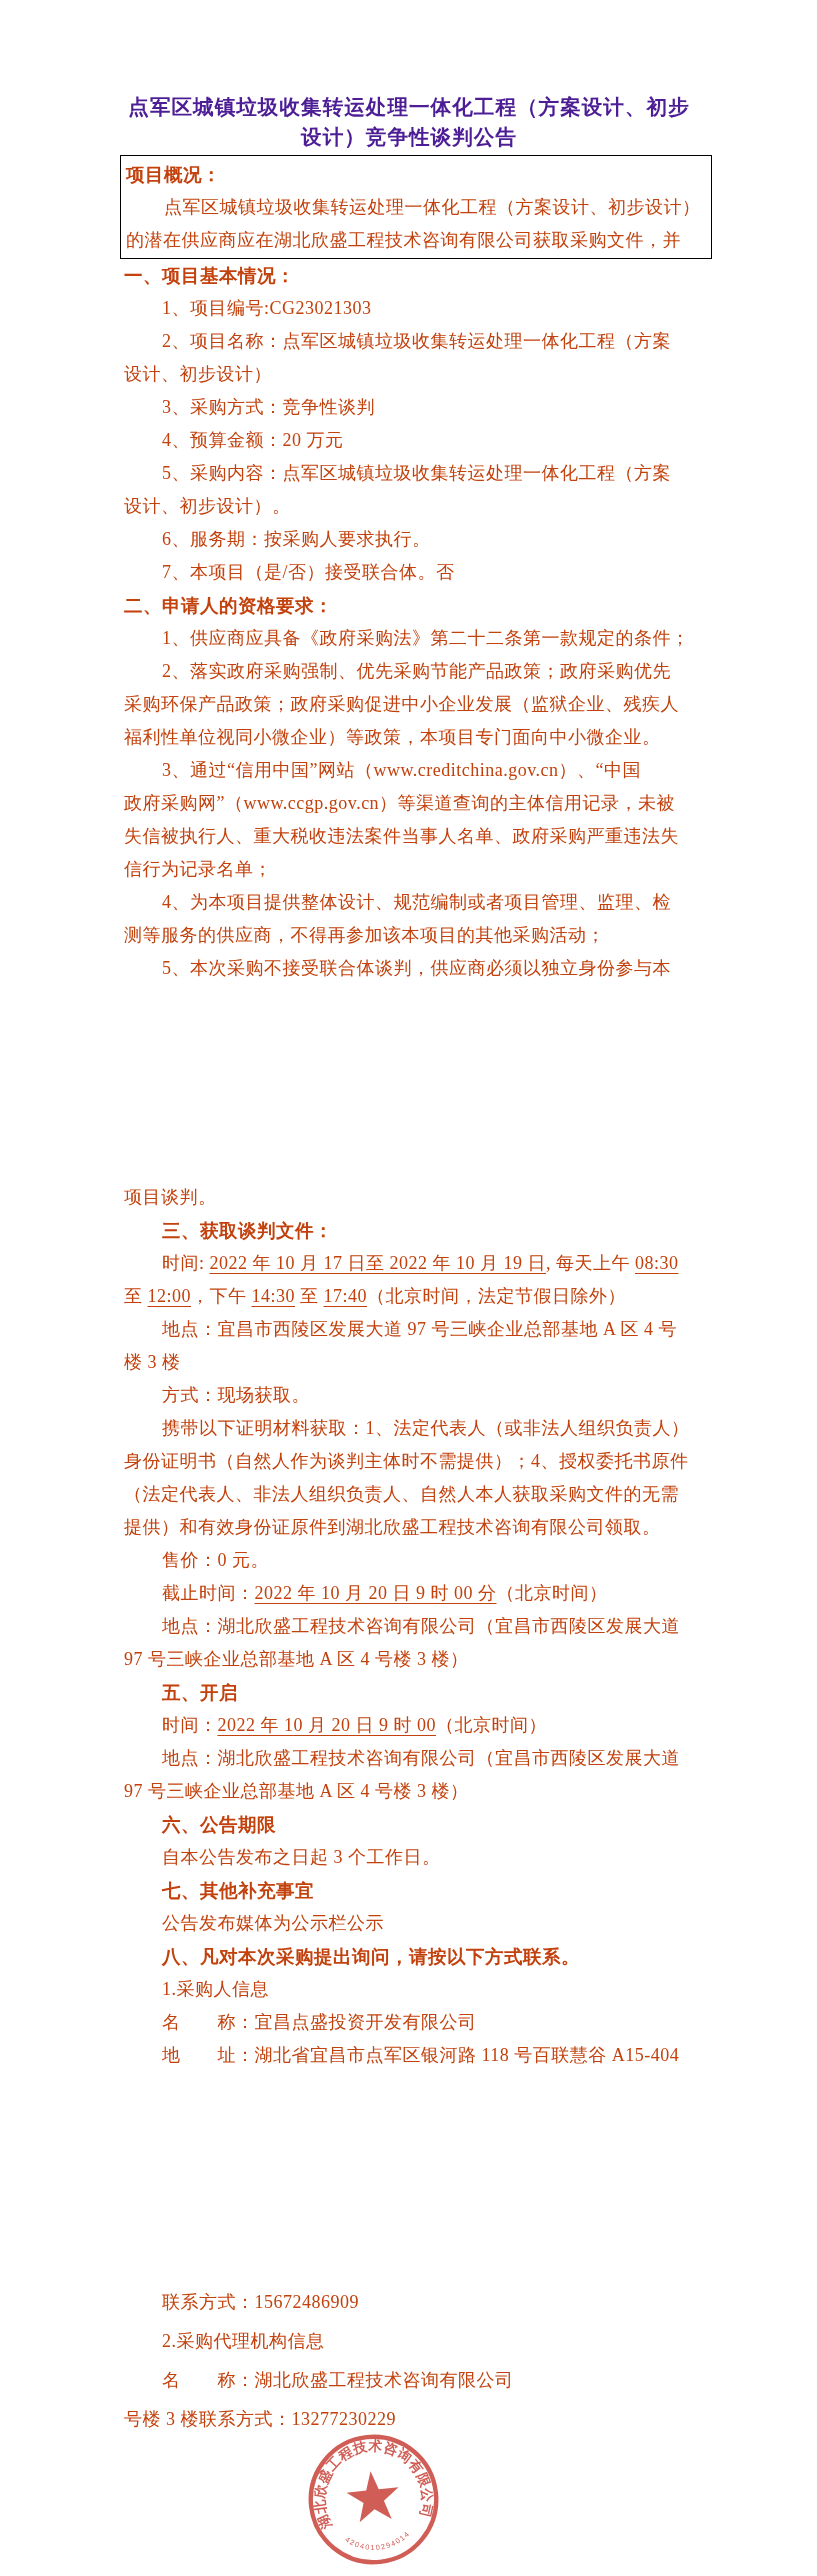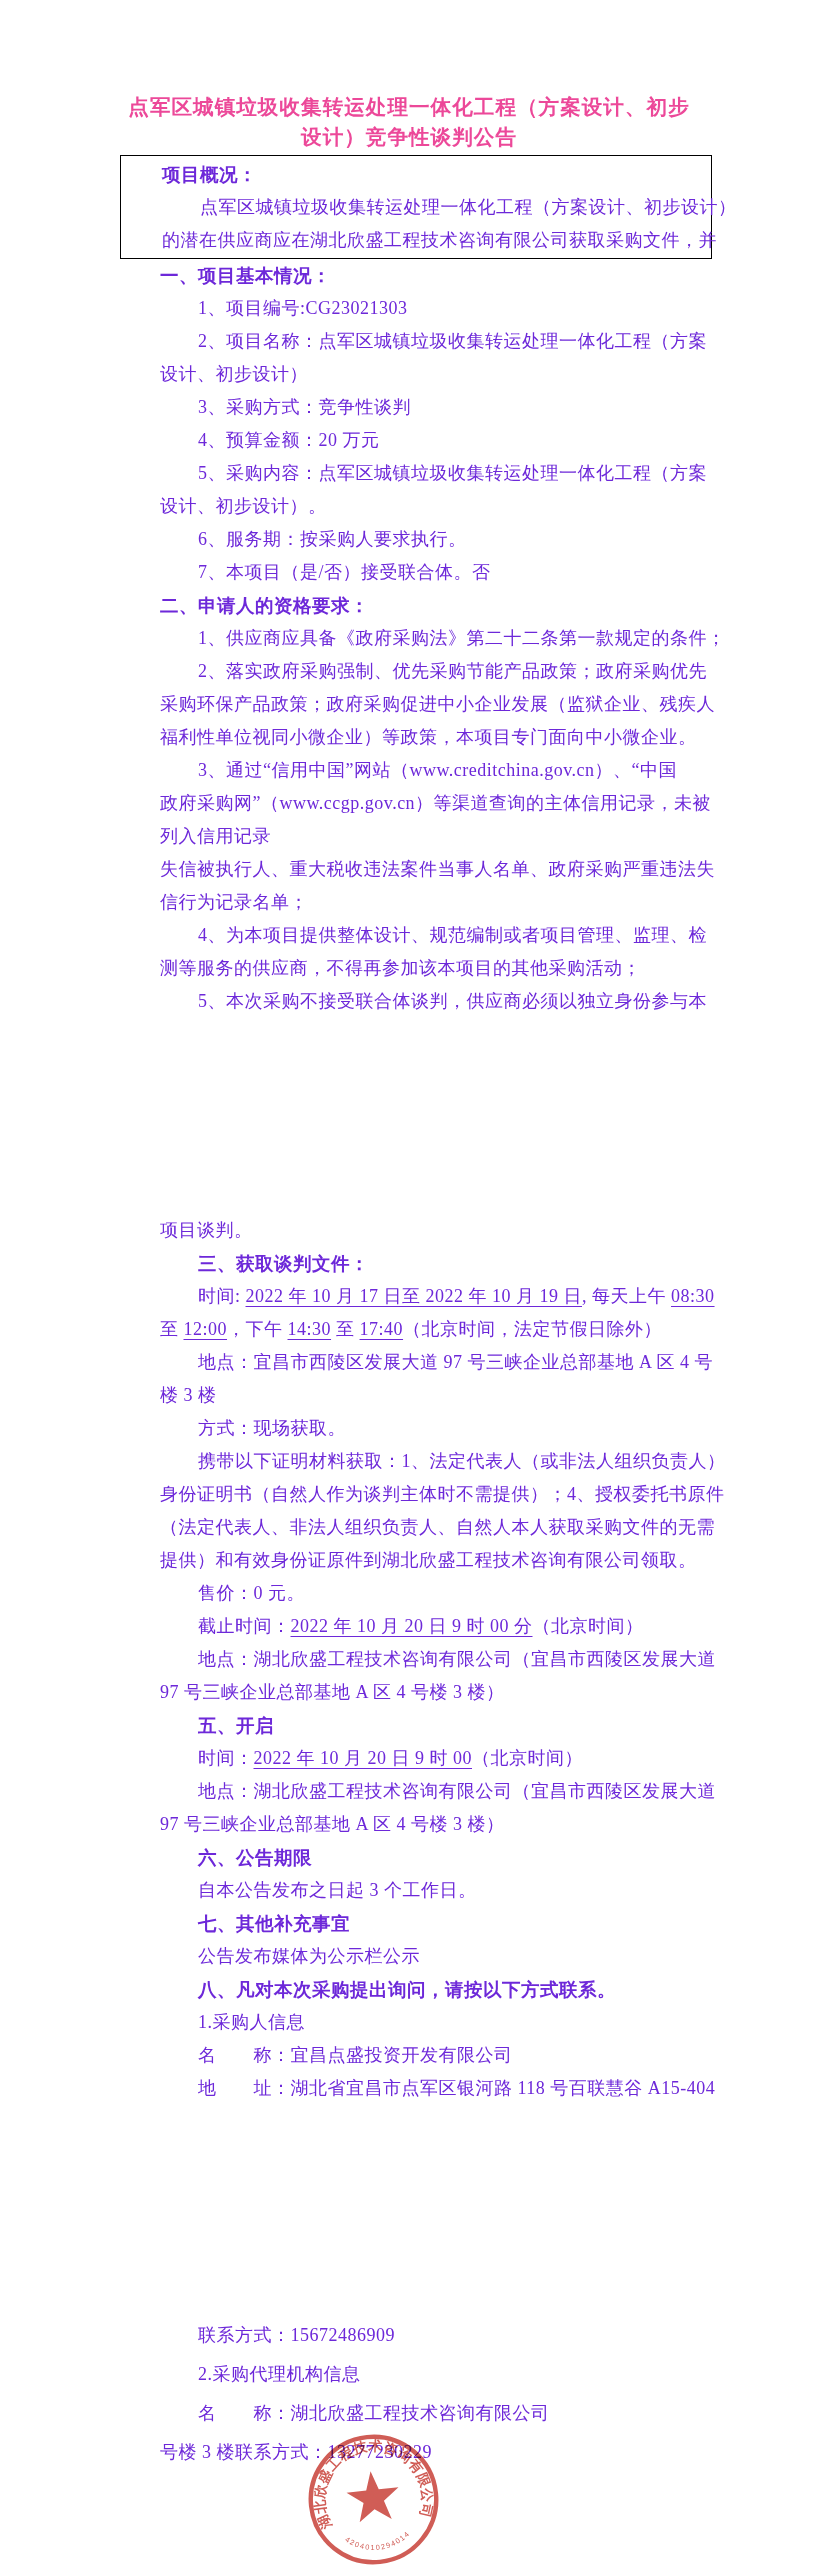--- a/index.html
+++ b/index.html
@@ -1,23 +1,23 @@
 <!DOCTYPE html>
 <html style="font-size:8.2px"><head>
 <meta charset="utf-8">
 <style>
   html,body{margin:0;padding:0;background:#fff;}
   .page{position:relative;width:818px;height:3470px;background:#ffffff;color:#000;overflow:hidden;}
   .title{padding-top:92px;text-align:center;font-family:"Liberation Sans","DejaVu Sans",sans-serif;
-         font-weight:bold;font-size:20.6px;line-height:30px;letter-spacing:1px;color:#ec4899;}
+         font-weight:bold;font-size:20.6px;line-height:30px;letter-spacing:1px;color:#4c1d95;}
   .col{margin-left:124px;width:588px;}
   .obox{box-sizing:border-box;border:1.5px solid #000;margin-top:3.1px;margin-left:-4.1px;width:592px;
         padding:2.1px 5.2px 1px 5.2px;}
   .line{font-family:"Liberation Serif","DejaVu Serif",serif;font-size:18px;line-height:33px;
-        letter-spacing:0.5px;white-space:pre;color:#6d28d9;margin-left:36px;}
+        letter-spacing:0.5px;white-space:pre;color:#c2410c;}
   .hd{font-family:"Liberation Sans","DejaVu Sans",sans-serif;font-weight:bold;font-size:18.5px;}
   .ind{padding-left:38px;}
   .tall{line-height:39px;}
   .u{text-decoration:underline;text-decoration-thickness:1px;text-underline-offset:3.6px;}
   .spacer{width:100%;}
   .seal{position:absolute;left:300px;top:2426px;width:147px;height:147px;
         mix-blend-mode:multiply;opacity:.85;transform:rotate(-6deg);}
 </style>
 </head>
 <body>
@@ -48,21 +48,20 @@
         <div class="line"><span>设计、初步设计）。</span></div>
         <div class="line ind"><span>6、服务期：按采购人要求执行。</span></div>
         <div class="line ind"><span>7、本项目（是/否）接受联合体。否</span></div>
         <div class="line hd"><span>二、申请人的资格要求：</span></div>
         <div class="line ind"><span>1、供应商应具备《政府采购法》第二十二条第一款规定的条件；</span></div>
         <div class="line ind"><span>2、落实政府采购强制、优先采购节能产品政策；政府采购优先</span></div>
         <div class="line"><span>采购环保产品政策；政府采购促进中小企业发展（监狱企业、残疾人</span></div>
         <div class="line"><span>福利性单位视同小微企业）等政策，本项目专门面向中小微企业。</span></div>
         <div class="line ind"><span>3、通过“信用中国”网站（www.creditchina.gov.cn）、“中国</span></div>
         <div class="line"><span>政府采购网”（www.ccgp.gov.cn）等渠道查询的主体信用记录，未被</span></div>
-        <div class="line"><span>列入信用记录</span></div>
         <div class="line"><span>失信被执行人、重大税收违法案件当事人名单、政府采购严重违法失</span></div>
         <div class="line"><span>信行为记录名单；</span></div>
         <div class="line ind"><span>4、为本项目提供整体设计、规范编制或者项目管理、监理、检</span></div>
         <div class="line"><span>测等服务的供应商，不得再参加该本项目的其他采购活动；</span></div>
         <div class="line ind"><span>5、本次采购不接受联合体谈判，供应商必须以独立身份参与本</span></div>
         <div class="spacer" style="height: 196px;"></div>
         <div class="line"><span>项目谈判。</span></div>
         <div class="line hd ind"><span>三、获取谈判文件：</span></div>
         <div class="line ind"><span>时间: </span><span class="u">2022 年 10 月 17 日至 2022 年 10 月 19 日</span><span>, 每天上午 </span><span class="u">08:30</span></div>
         <div class="line"><span>至 </span><span class="u">12:00</span><span>，下午 </span><span class="u">14:30</span><span> 至 </span><span class="u">17:40</span><span>（北京时间，法定节假日除外）</span></div>

